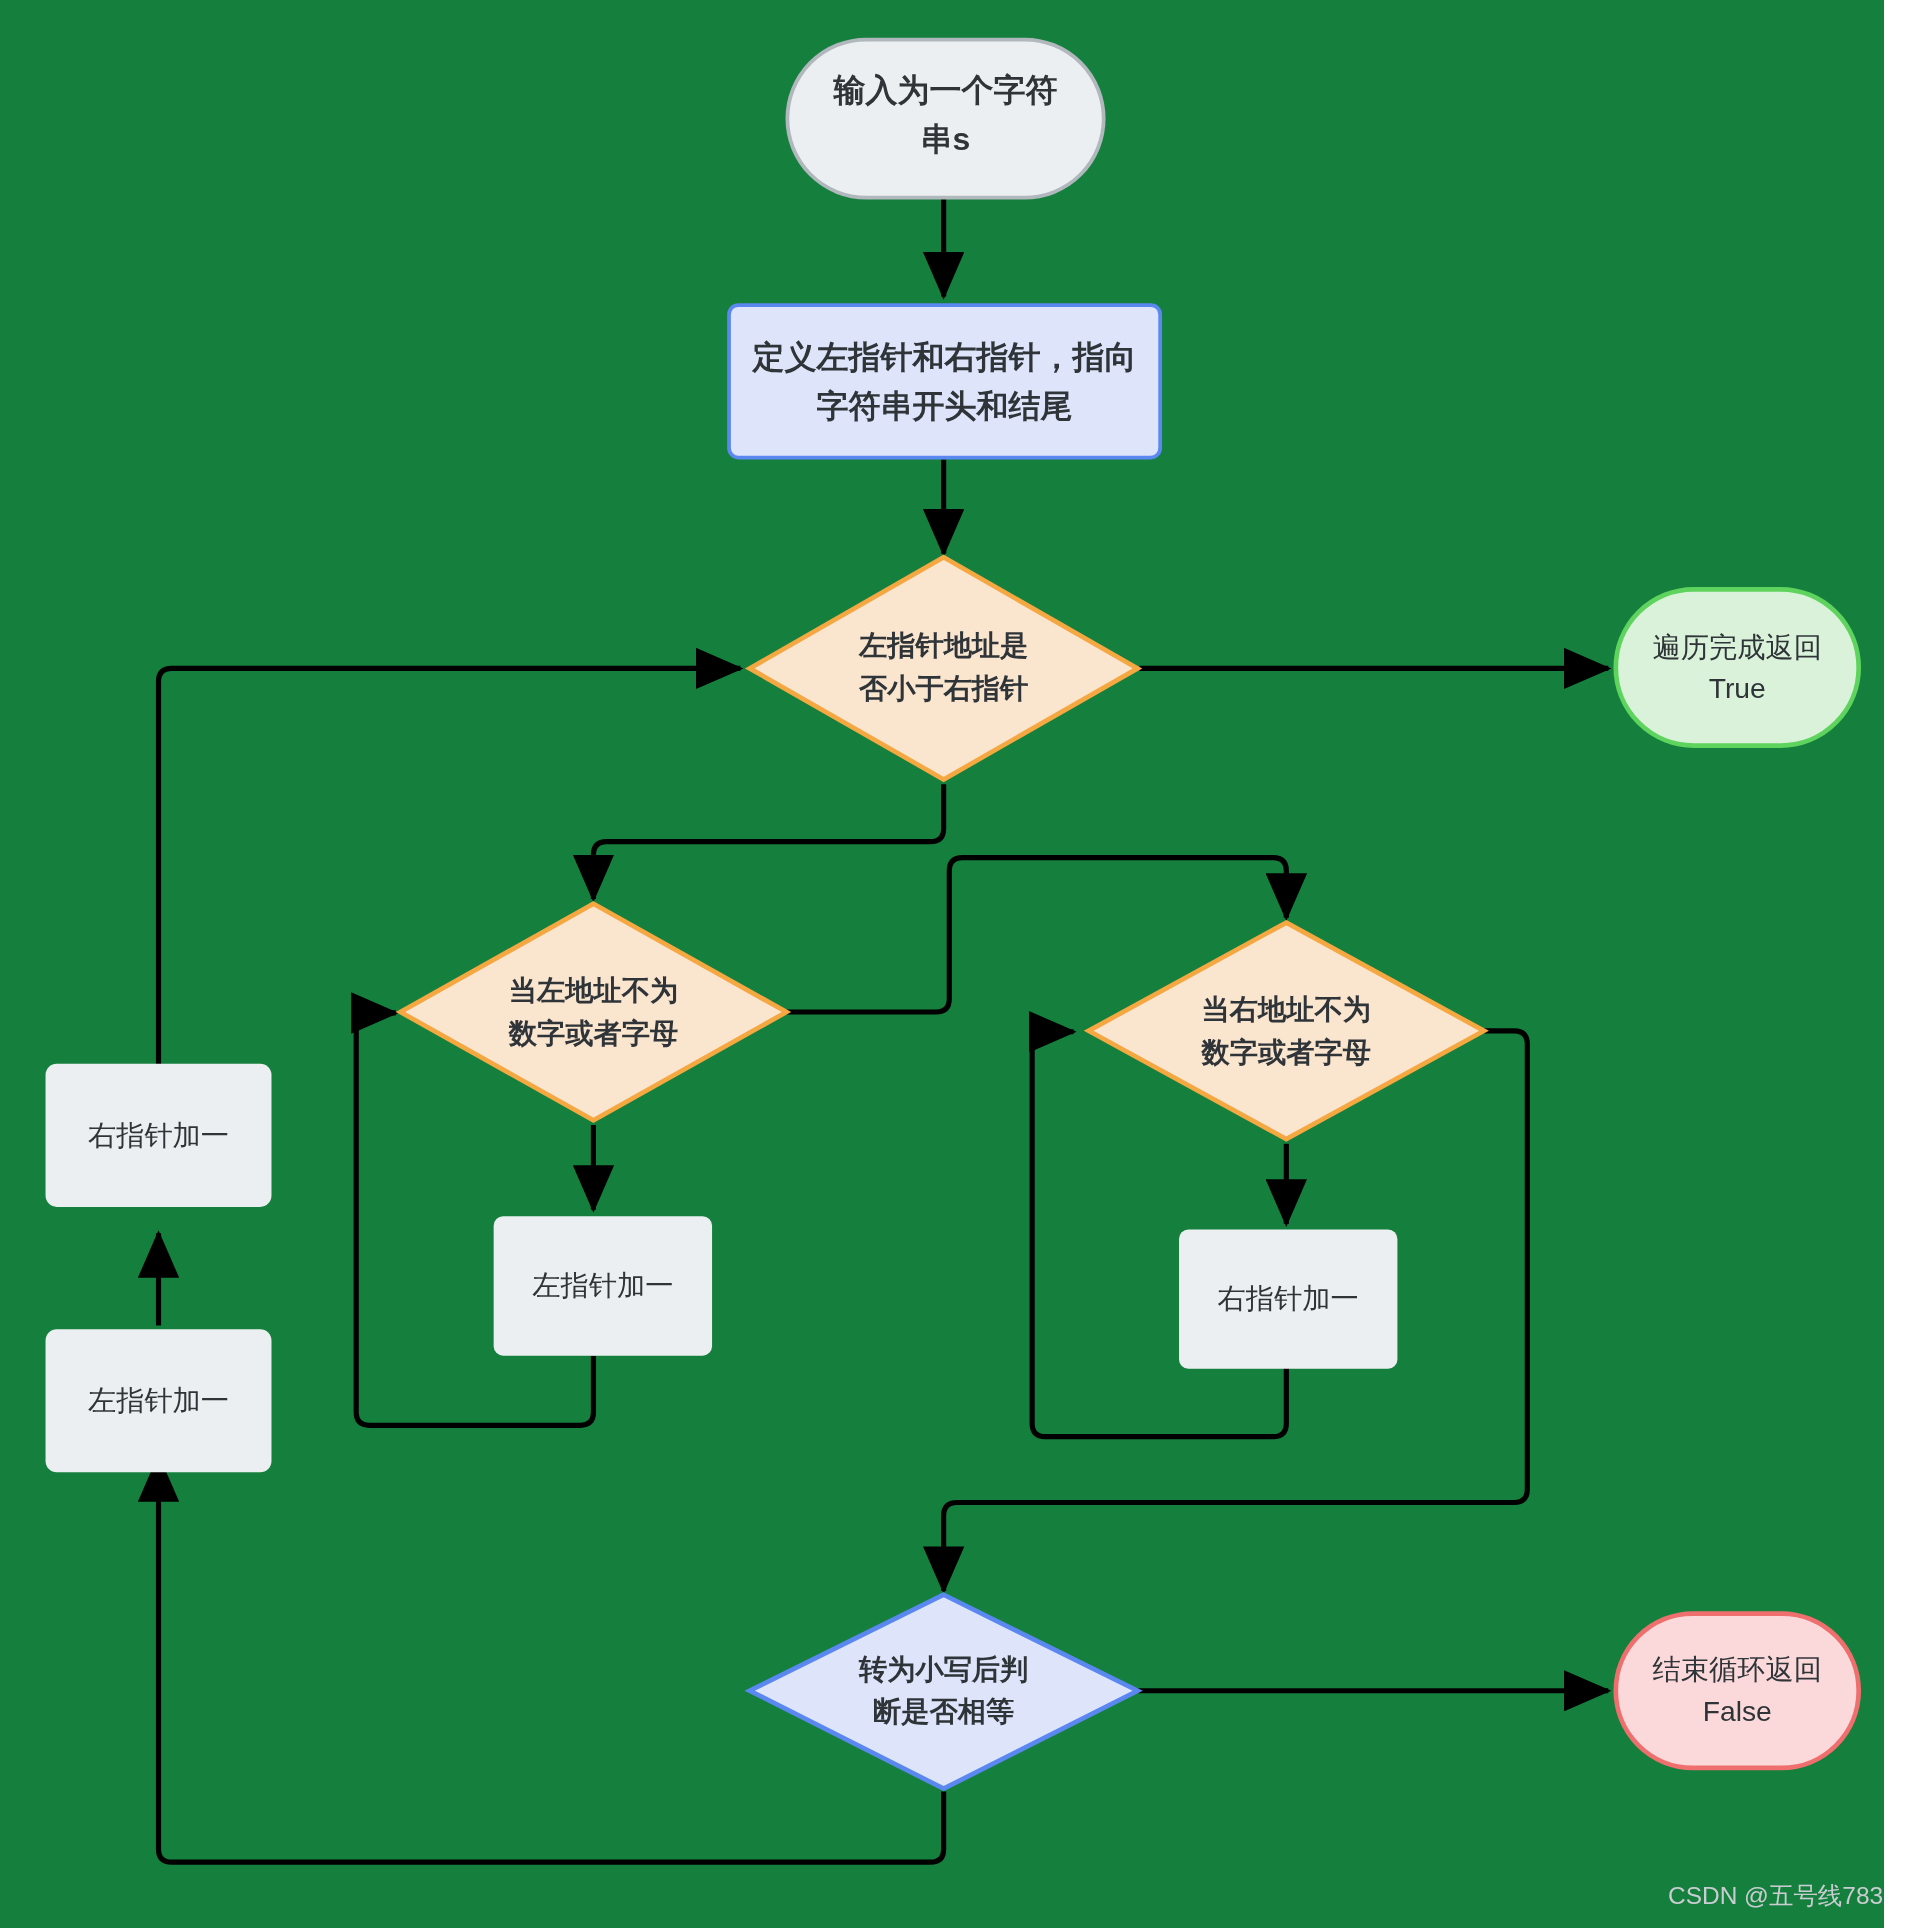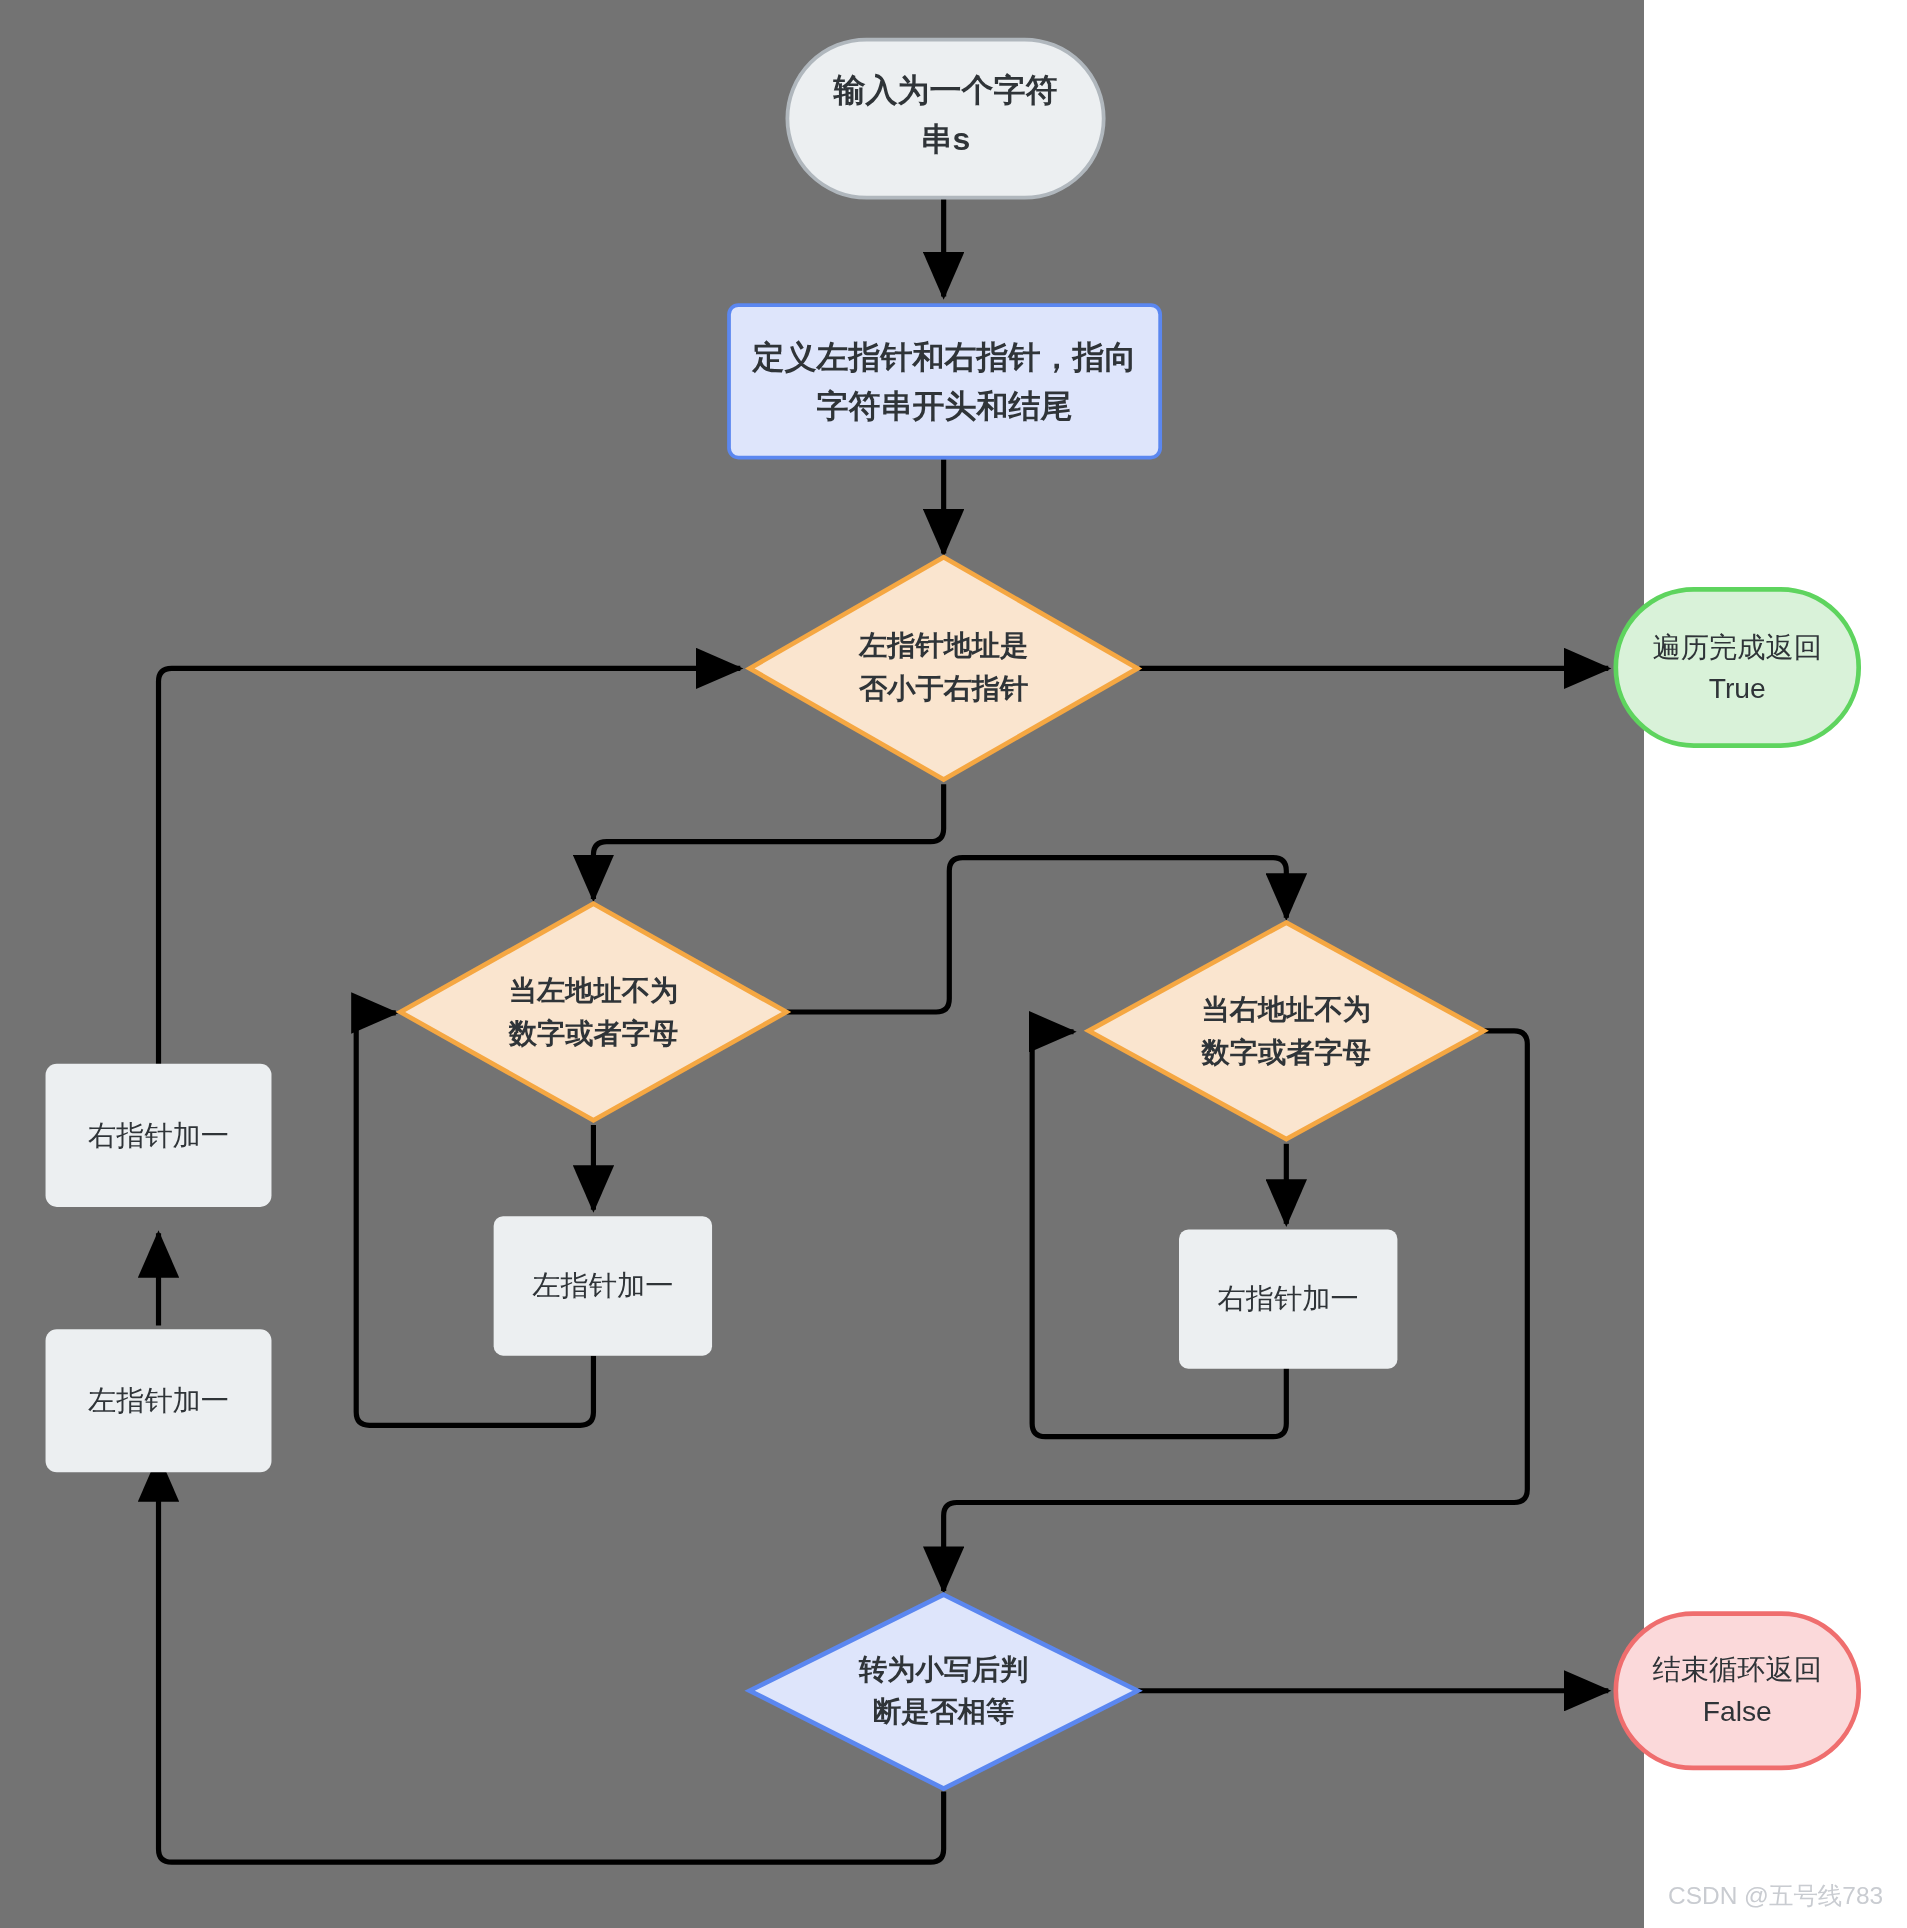--- a/index.html
+++ b/index.html
@@ -8,23 +8,23 @@
     background: #ffffff;
   }
   body {
     width: 1908px;
     height: 1928px;
     font-family: "Liberation Sans", "DejaVu Sans", sans-serif;
     overflow: hidden;
   }
   #flowchart-root {
     position: relative;
-    width: 1644px;
+    width: 1884px;
     height: 1928px;
-    background: #737373;
+    background: #15803d;
   }
   svg#flow-svg {
     position: absolute;
     top: 0;
     left: 0;
     width: 1908px;
     height: 1928px;
     display: block;
   }
   .node-label {

